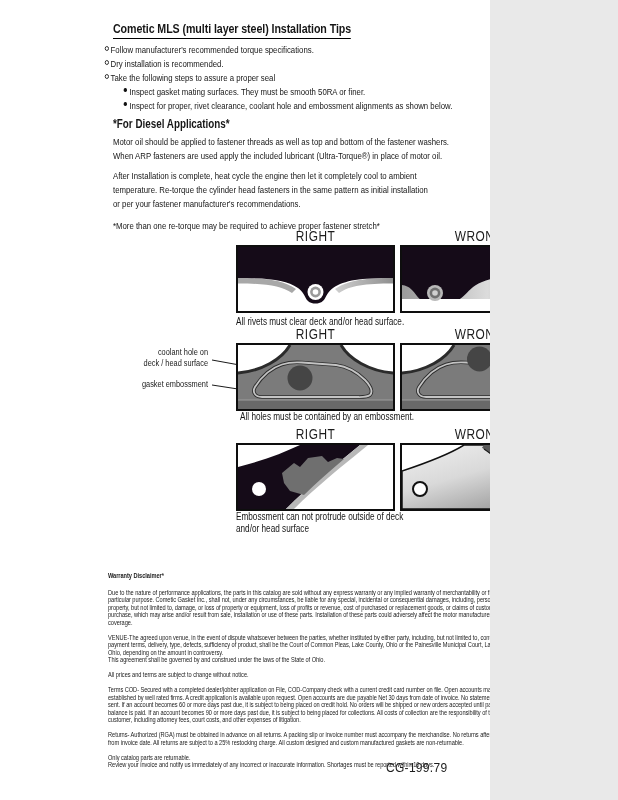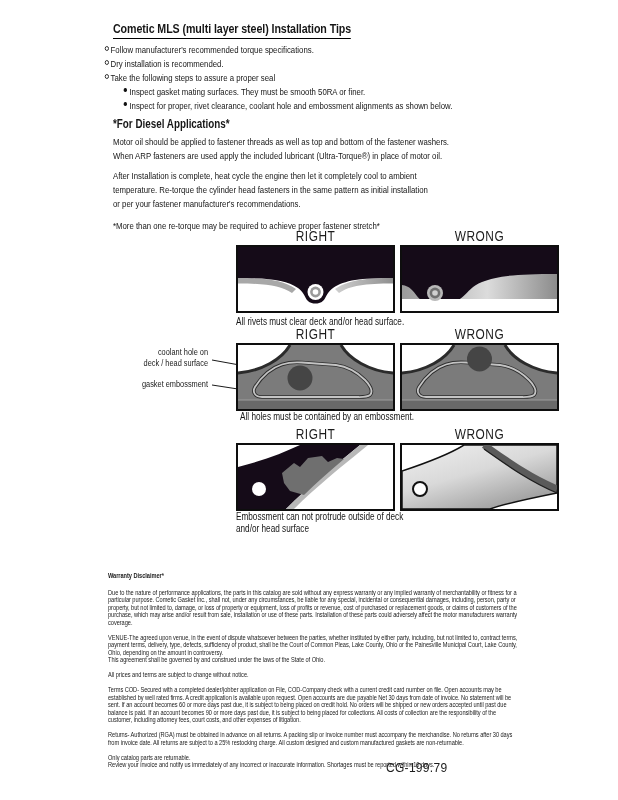--- a/index.html
+++ b/index.html
@@ -1,16 +1,16 @@
 <!DOCTYPE html>
 <html style="--panel_dark: #150b18; --deck_gray: #a8a8a8; --web_gray: #7b7b7b; --hole_dark: #454545; --emboss_light: #c4c4c4; --band_silver: #d9d9d9;"><head>
 <meta charset="utf-8">
 <style>
   html,body{margin:0;padding:0;background:#e9e9e9;}
-  #page{position:relative;width:618px;height:800px;background:#ffffff;overflow:hidden;
+  #page{position:relative;width:490px;height:800px;background:#ffffff;overflow:hidden;
         font-family:"Liberation Sans", sans-serif;color:#161616;}
   .cond{transform:scaleX(0.82);transform-origin:0 0;}
   .cond-r{transform:scaleX(0.82);transform-origin:100% 0;}
   .cond-c{transform:scaleX(0.85);transform-origin:50% 0;}
   .abs{position:absolute;}
 
   #doc-title{left:113px;top:21px;font-size:13px;font-weight:bold;letter-spacing:-0.1px;
              border-bottom:1.5px solid #000;padding-bottom:2px;white-space:nowrap;}
 
   .bullet-list{left:104px;top:43px;width:600px;font-size:9.5px;line-height:14px;}

